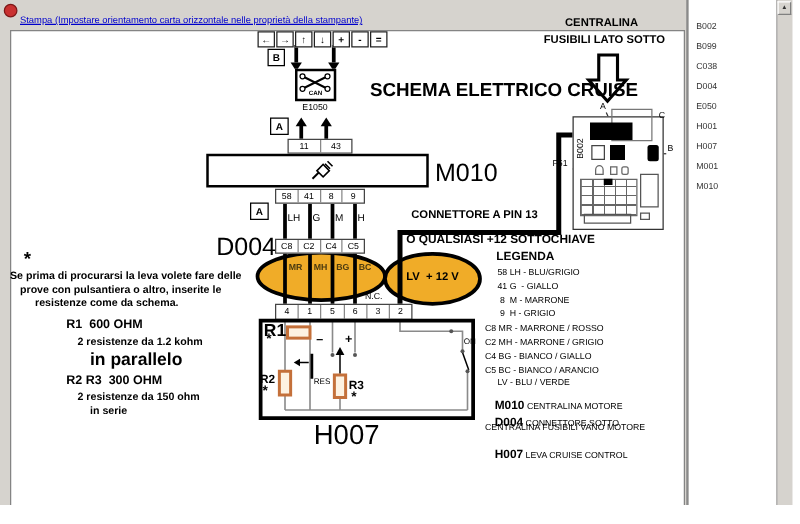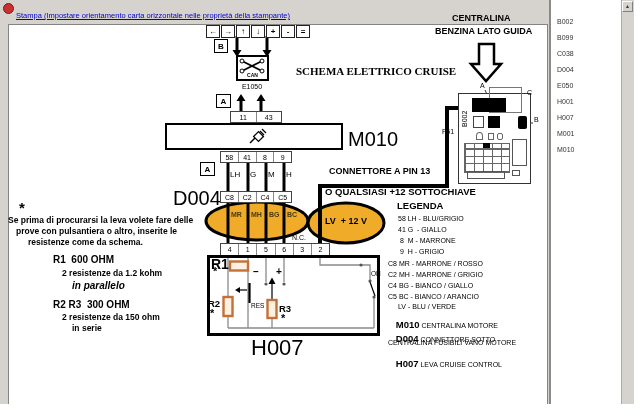--- a/index.html
+++ b/index.html
@@ -118,21 +118,21 @@
       <line x1="24" y1="3" x2="4" y2="13" stroke="#000" stroke-width="1.6"></line>
       <circle cx="4" cy="3" r="2" fill="#fff" stroke="#000"></circle>
         <circle cx="24" cy="3" r="2" fill="#fff" stroke="#000"></circle>
       <circle cx="4" cy="13" r="2" fill="#fff" stroke="#000"></circle>
         <circle cx="24" cy="13" r="2" fill="#fff" stroke="#000"></circle>
     </svg>
   </div>
   <div class="t b c" style="left:236px;top:73px;width:33px;font-size:5px;">CAN</div>
   <div class="t c" style="left:231px;top:83px;width:42px;font-size:7px;">E1050</div>
 
-  <div class="t b" style="left:296px;top:65px;font-size:11px;font-family:Liberation Serif, serif;">SCHEMA ELETTRICO CRUISE</div>
+  <div class="t b" style="left:296px;top:65px;font-size:15px;">SCHEMA ELETTRICO CRUISE</div>
 
   <div class="strip" style="left:230px;top:111px;width:52px;height:12px;">
     <div>11</div>
       <div>43</div>
   </div>
 
   <div class="bigbox" style="left:165px;top:123px;width:178px;height:27px;">
     <svg width="20" height="20" viewBox="0 0 20 20" style="position:absolute;left:80px;top:1px;">
       <line x1="3" y1="17" x2="9" y2="11" stroke="#000" stroke-width="1.5"></line>
       <rect x="8" y="7" width="7" height="7" fill="#fff" stroke="#000" stroke-width="1.3" transform="rotate(45 11.5 10.5)"></rect>
@@ -189,21 +189,21 @@
   <div class="t b" style="left:208px;top:299px;font-size:9.5px;">R2</div>
   <div class="t b" style="left:210px;top:307px;font-size:11px;">*</div>
   <div class="t b" style="left:279px;top:304px;font-size:9.5px;">R3</div>
   <div class="t b" style="left:281px;top:312px;font-size:11px;">*</div>
   <div class="t" style="left:251px;top:302px;font-size:6.5px;">RES</div>
   <div class="t" style="left:371px;top:270px;font-size:6.5px;">ON</div>
   <div class="t b" style="left:253px;top:266px;font-size:10px;">–</div>
   <div class="t b" style="left:276px;top:266px;font-size:10px;">+</div>
 
   <div class="t b" style="left:452px;top:14px;font-size:9px;">CENTRALINA</div>
-  <div class="t b" style="left:435px;top:27px;font-size:9px;">BENZINA LATO GUIDA</div>
+  <div class="t b" style="left:435px;top:27px;font-size:9px;">FUSIBILI LATO SOTTO</div>
 
   <div class="fpart" style="left:458px;top:93px;width:73px;height:91px;border:1.5px solid #333;background:#fff;"></div>
   <div class="fpart" style="left:489px;top:87px;width:33px;height:26px;border:1px solid #777;"></div>
   <div class="t c" style="left:440px;top:115px;width:50px;font-size:7px;transform:rotate(-90deg);">B002</div>
   <div class="fpart" style="left:472px;top:98px;width:34px;height:14px;background:#000;"></div>
   <div class="fpart" style="left:473px;top:116px;width:11px;height:12px;border:1px solid #444;"></div>
   <div class="fpart" style="left:488px;top:116px;width:12px;height:12px;background:#000;"></div>
   <div class="fpart" style="left:518px;top:116px;width:9px;height:13px;background:#000;border-radius:2px;"></div>
   <div class="fpart" style="left:464px;top:143px;width:46px;height:30px;background:#fff;background-image:repeating-linear-gradient(90deg,#666 0 1px,transparent 1px 9px),repeating-linear-gradient(0deg,#666 0 1px,transparent 1px 7.5px);border:1px solid #666;"></div>
   <div class="fpart" style="left:483px;top:143px;width:7px;height:5px;background:#000;"></div>
@@ -238,21 +238,21 @@
   <div class="t" style="left:388px;top:351px;font-size:7px;">
     <span class="b" style="font-size:9.5px;">H007</span> <span>LEVA CRUISE CONTROL</span>
   </div>
 
   <div class="t b" style="left:19px;top:200px;font-size:15px;">*</div>
   <div class="t b" style="left:8px;top:216px;font-size:8.5px;">Se prima di procurarsi la leva volete fare delle</div>
   <div class="t b" style="left:16px;top:227px;font-size:8.5px;">prove con pulsantiera o altro, inserite le</div>
   <div class="t b" style="left:8px;top:238px;font-size:8.5px;padding-left:20px;">resistenze come da schema.</div>
   <div class="t b" style="left:53px;top:254px;font-size:10px;">R1  600 OHM</div>
   <div class="t b" style="left:62px;top:269px;font-size:8.5px;">2 resistenze da 1.2 kohm</div>
-  <div class="t b" style="left:72px;top:280px;font-size:10px;font-style:italic;">in parallelo</div>
+  <div class="t b" style="left:72px;top:280px;font-size:14px;">in parallelo</div>
   <div class="t b" style="left:53px;top:299px;font-size:10px;">R2 R3  300 OHM</div>
   <div class="t b" style="left:62px;top:313px;font-size:8.5px;">2 resistenze da 150 ohm</div>
   <div class="t b" style="left:72px;top:324px;font-size:8.5px;">in serie</div>
 
   <div class="abs" style="left:549px;top:0;width:2px;height:410px;background:#8a8a8a;"></div>
   <div class="abs" style="left:551px;top:0;width:70px;height:410px;background:#fff;"></div>
   <div class="side-item" style="top:18px;">B002</div>
   <div class="side-item" style="top:34px;">B099</div>
   <div class="side-item" style="top:50px;">C038</div>
   <div class="side-item" style="top:66px;">D004</div>

